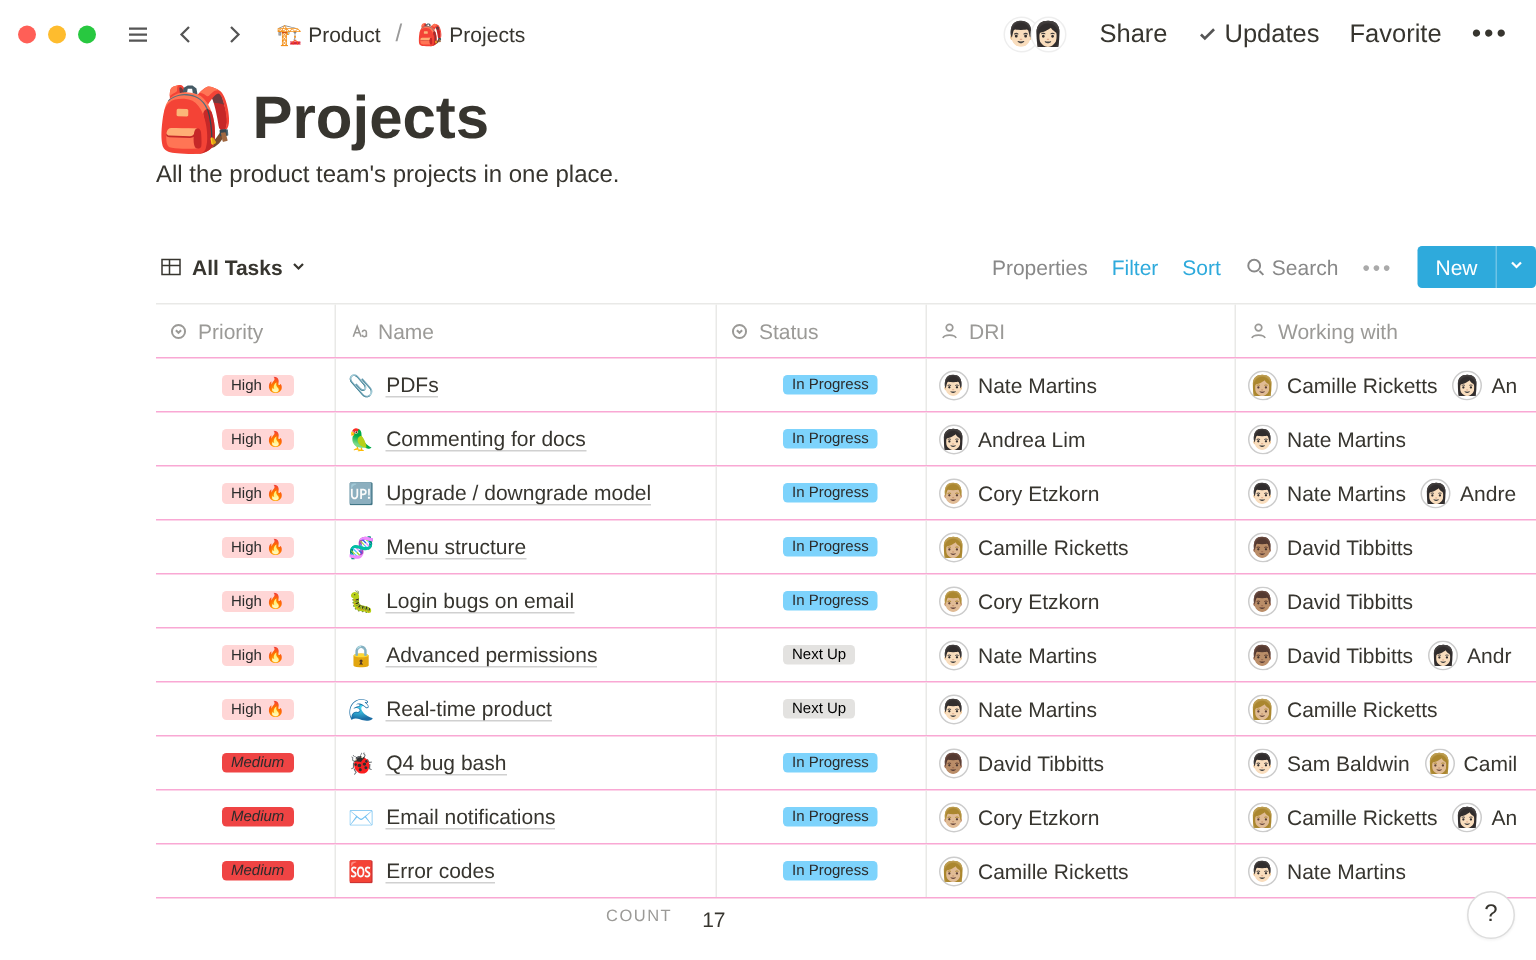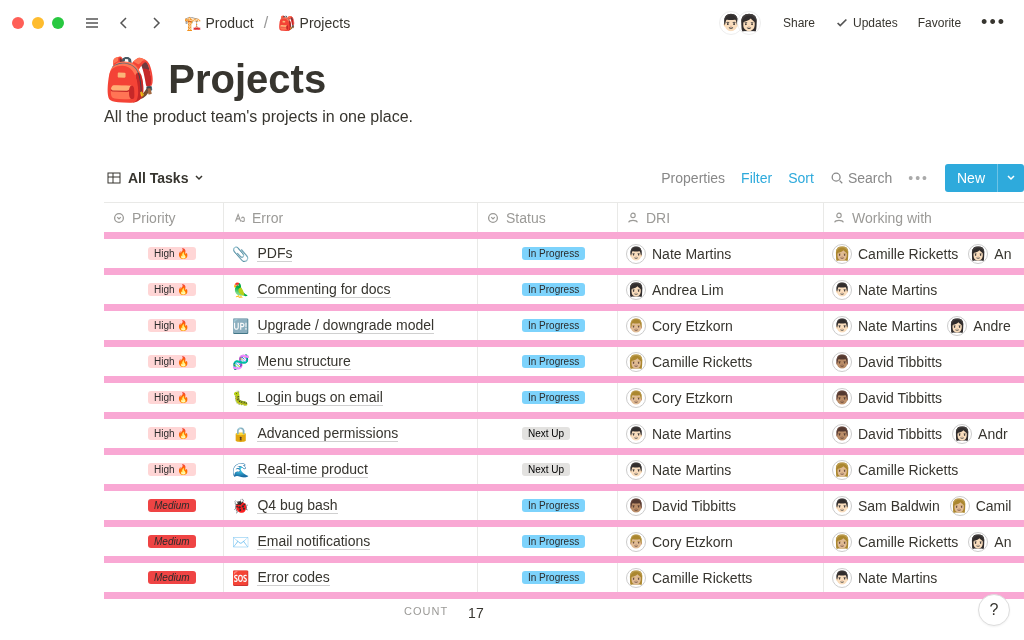--- a/index.html
+++ b/index.html
@@ -11,21 +11,21 @@
 .dot { width: 12px; height: 12px; border-radius: 50%; }
 .dot.red { background: #ff5f57; } .dot.yellow { background: #febc2e; } .dot.green { background: #28c840; }
 .tb-icon { width: 24px; height: 24px; display: flex; align-items: center; justify-content: center; color: #777; cursor: pointer; border-radius: 3px; }
 .breadcrumb { display: flex; align-items: center; gap: 6px; margin-left: 4px; }
 .bc-item { display: flex; align-items: center; gap: 4px; color: #37352f; font-size: 14px; cursor: pointer; padding: 2px 4px; border-radius: 3px; }
 .bc-sep { color: #999; }
 .spacer { flex: 1; }
 .avatars { display: flex; margin-right: 8px; }
 .avatar { width: 24px; height: 24px; border-radius: 50%; background: #fff; display: flex; align-items: center; justify-content: center; font-size: 16px; border: 1px solid #eee; }
 .avatar + .avatar { margin-left: -6px; }
-.tb-text { font-size: 12px; color: #37352f; cursor: pointer; padding: 4px 6px; border-radius: 3px; display: flex; align-items: center; gap: 4px; }
+.tb-text { font-size: 17px; color: #37352f; cursor: pointer; padding: 4px 6px; border-radius: 3px; display: flex; align-items: center; gap: 4px; }
 .dots { font-size: 18px; letter-spacing: 2px; color: #37352f; }
 
 
 .page { padding: 10px 0 0 104px; }
 .page-title { display: flex; align-items: center; gap: 12px; }
 .page-title .emoji { font-size: 42px; }
 .page-title h1 { font-size: 40px; font-weight: 700; }
 .subtitle { margin-top: 4px; font-size: 16px; color: #37352f; }
 
 
@@ -36,21 +36,21 @@
 .tool-link { font-size: 14px; color: #888; cursor: pointer; padding: 4px 8px; }
 .tool-link.blue { color: #2eaadc; }
 .search-group { display: flex; align-items: center; gap: 4px; color: #888; font-size: 14px; cursor: pointer; padding: 4px 8px; }
 .new-btn { background: #2eaadc; color: #fff; border-radius: 3px; display: flex; align-items: center; margin-left: 8px; cursor: pointer; overflow: hidden; }
 .new-btn .lbl { padding: 5px 12px; font-size: 14px; font-weight: 400; }
 .new-btn .caret { padding: 5px 8px; border-left: 1px solid rgba(255,255,255,0.3); }
 .tool-dots { color: #aaa; font-size: 14px; letter-spacing: 2px; padding: 4px 8px; cursor: pointer; }
 
 
 .table { margin-top: 10px; border-top: 1px solid #e9e9e7; width: 920px; }
-.row { display: flex; border-bottom: 7px solid #f9a8d4; height: 36px; align-items: center; font-size: 14px; }
+.row { display: flex; border-bottom: 1px solid #f9a8d4; height: 36px; align-items: center; font-size: 14px; }
 .row.head { color: #9b9a97; font-weight: 400; }
 .row.head .cell { display: flex; align-items: center; gap: 6px; }
 .cell { border-right: 1px solid #e9e9e7; height: 100%; display: flex; align-items: center; padding: 0 8px; overflow: hidden; white-space: nowrap; }
 .cell:last-child { border-right: none; }
 .c-priority { width: 120px; flex-shrink: 0; }
 .c-name { width: 254px; flex-shrink: 0; }
 .c-status { width: 140px; flex-shrink: 0; }
 .c-dri { width: 206px; flex-shrink: 0; }
 .c-working { flex: 1; min-width: 0; }
 
@@ -175,21 +175,21 @@
           </span>
         <span>Priority</span>
       </div>
       <div class="cell c-name">
         <span class="head-icon">
             <svg width="14" height="14" viewBox="0 0 16 16">
               <path d="M4 12L7 4l3 8M5 9h4" stroke="#9b9a97" fill="none" stroke-width="1.2"></path>
               <path d="M11 8.5a1.5 1.5 0 013 0V12M11 10.5a1.5 1.5 0 003 0" stroke="#9b9a97" fill="none" stroke-width="1.2"></path>
             </svg>
           </span>
-        <span>Error</span>
+        <span>Name</span>
       </div>
       <div class="cell c-status">
         <span class="head-icon">
             <svg width="14" height="14" viewBox="0 0 16 16">
               <circle cx="8" cy="8" r="5" stroke="#9b9a97" fill="none" stroke-width="1.5"></circle>
               <path d="M6 7l2 2 2-2" stroke="#9b9a97" fill="none" stroke-width="1.5"></path>
             </svg>
           </span>
         <span>Status</span>
       </div>

